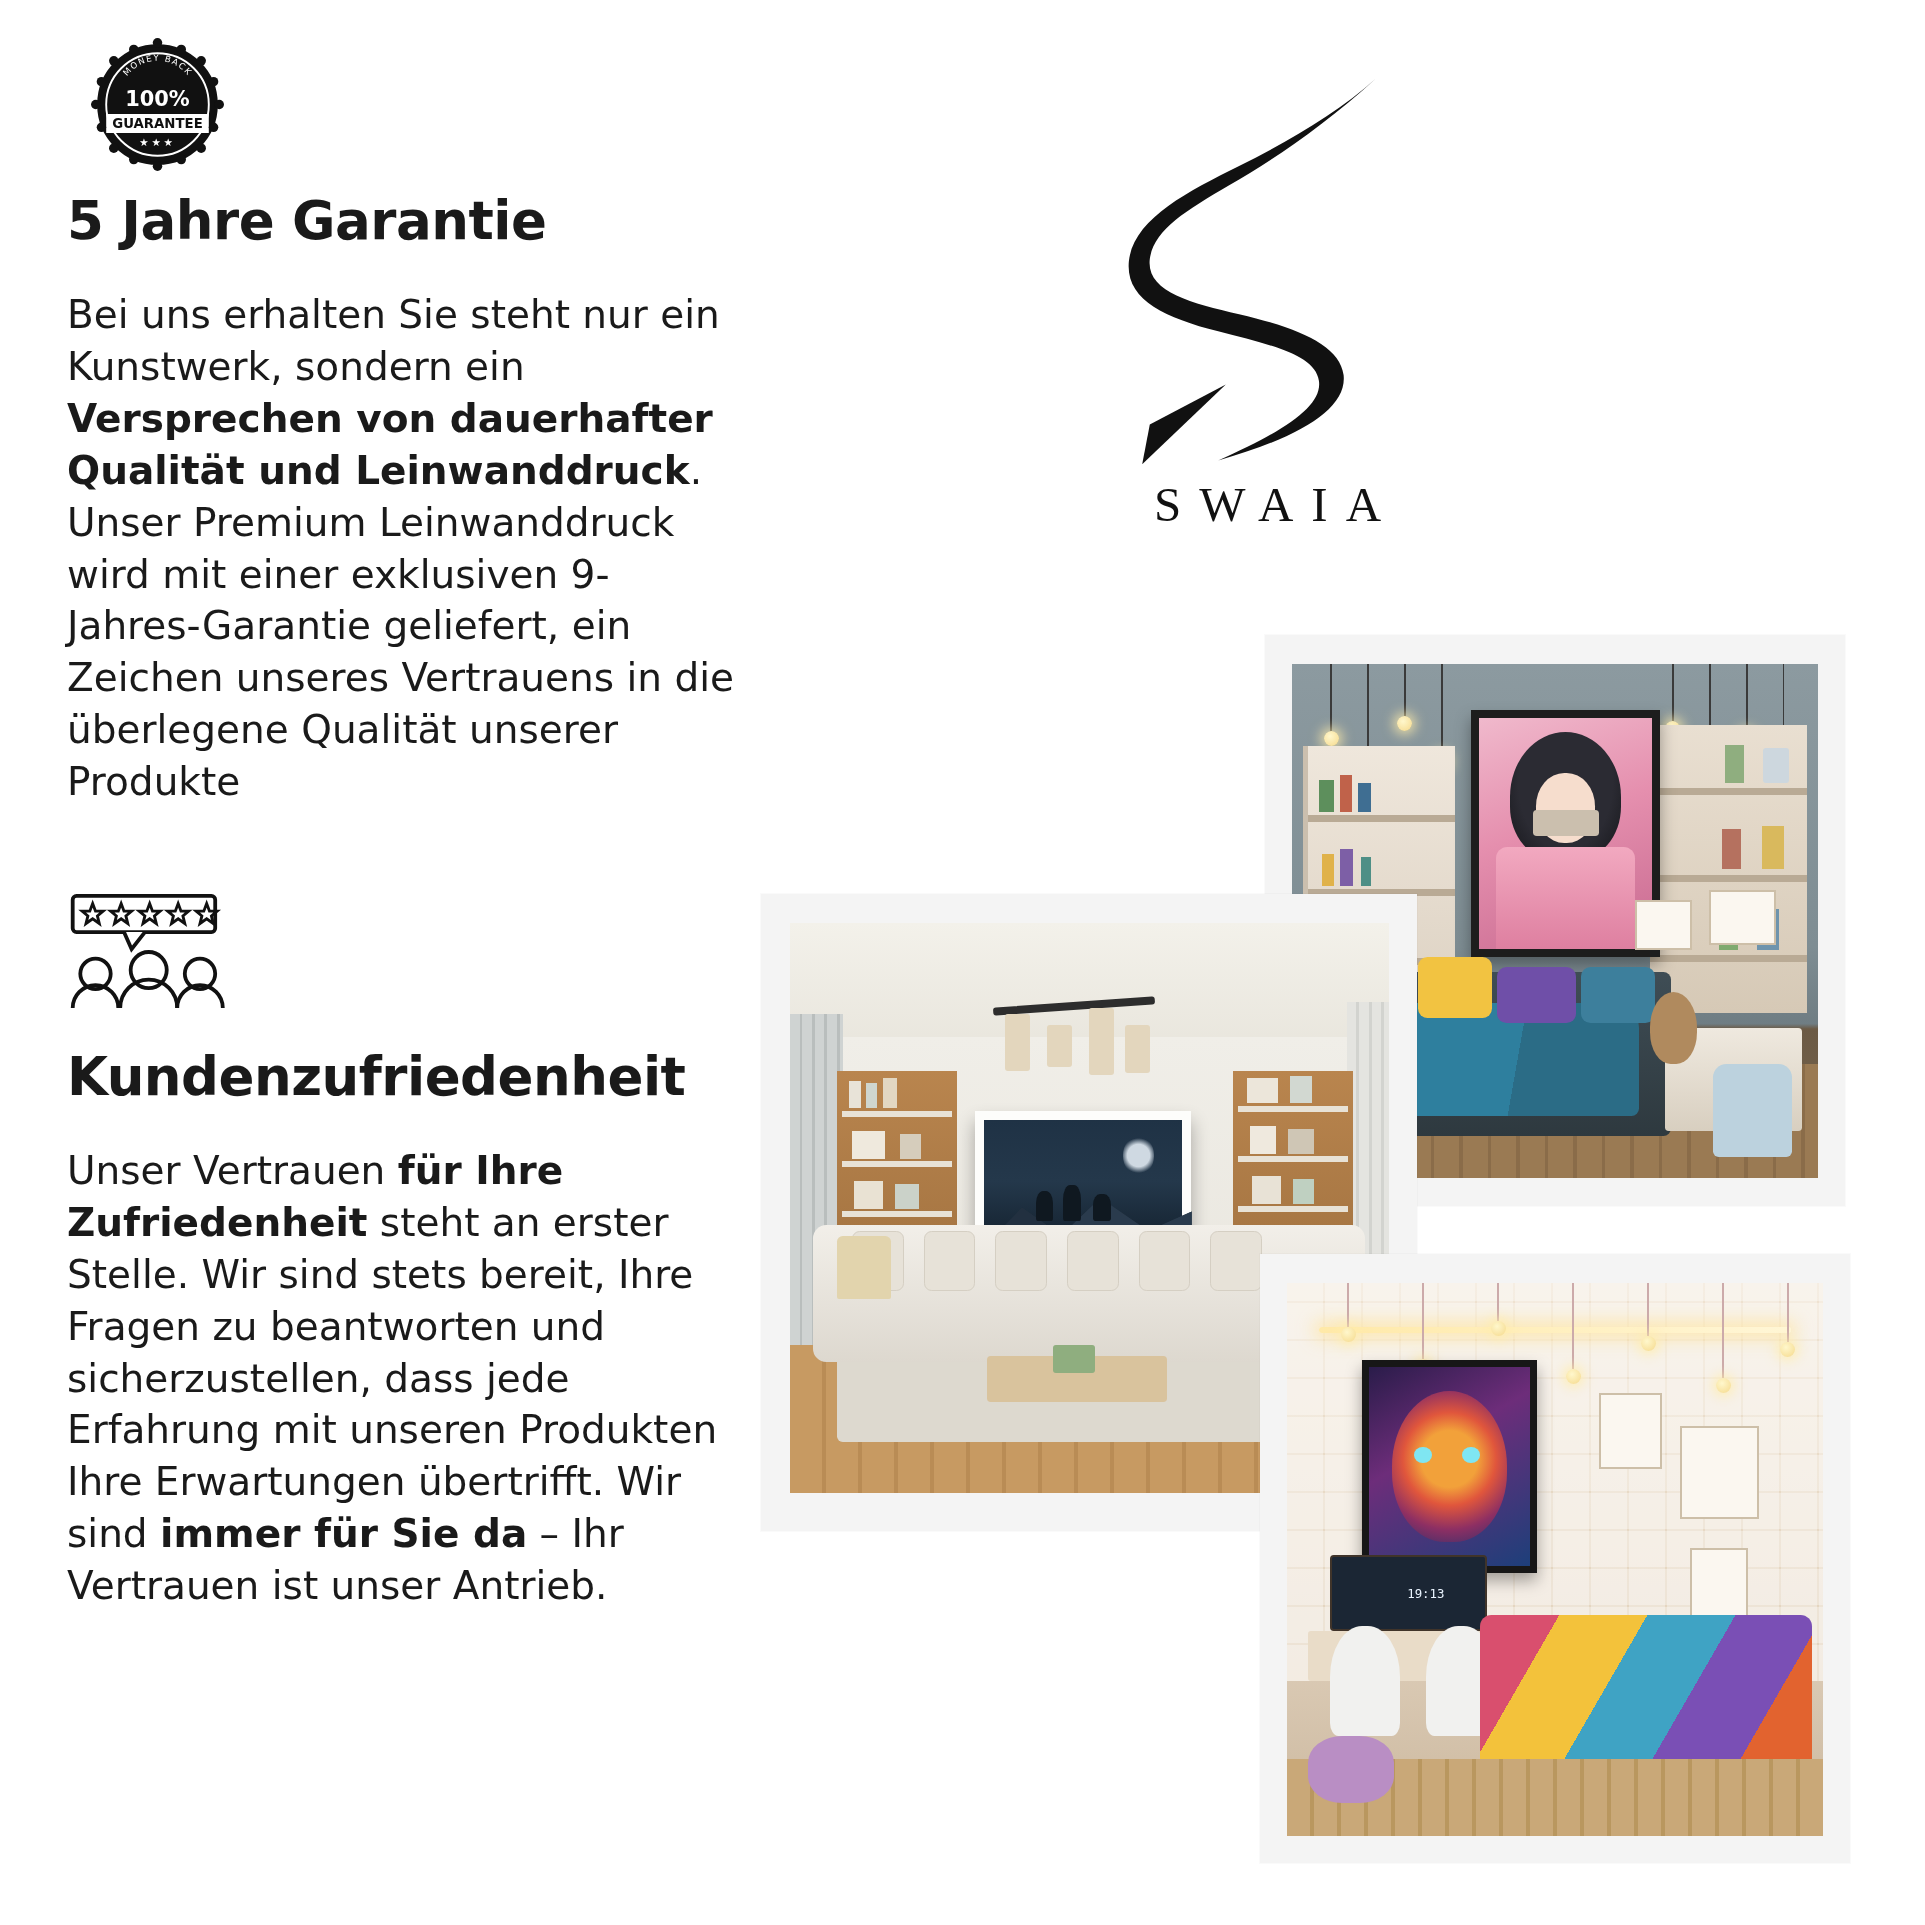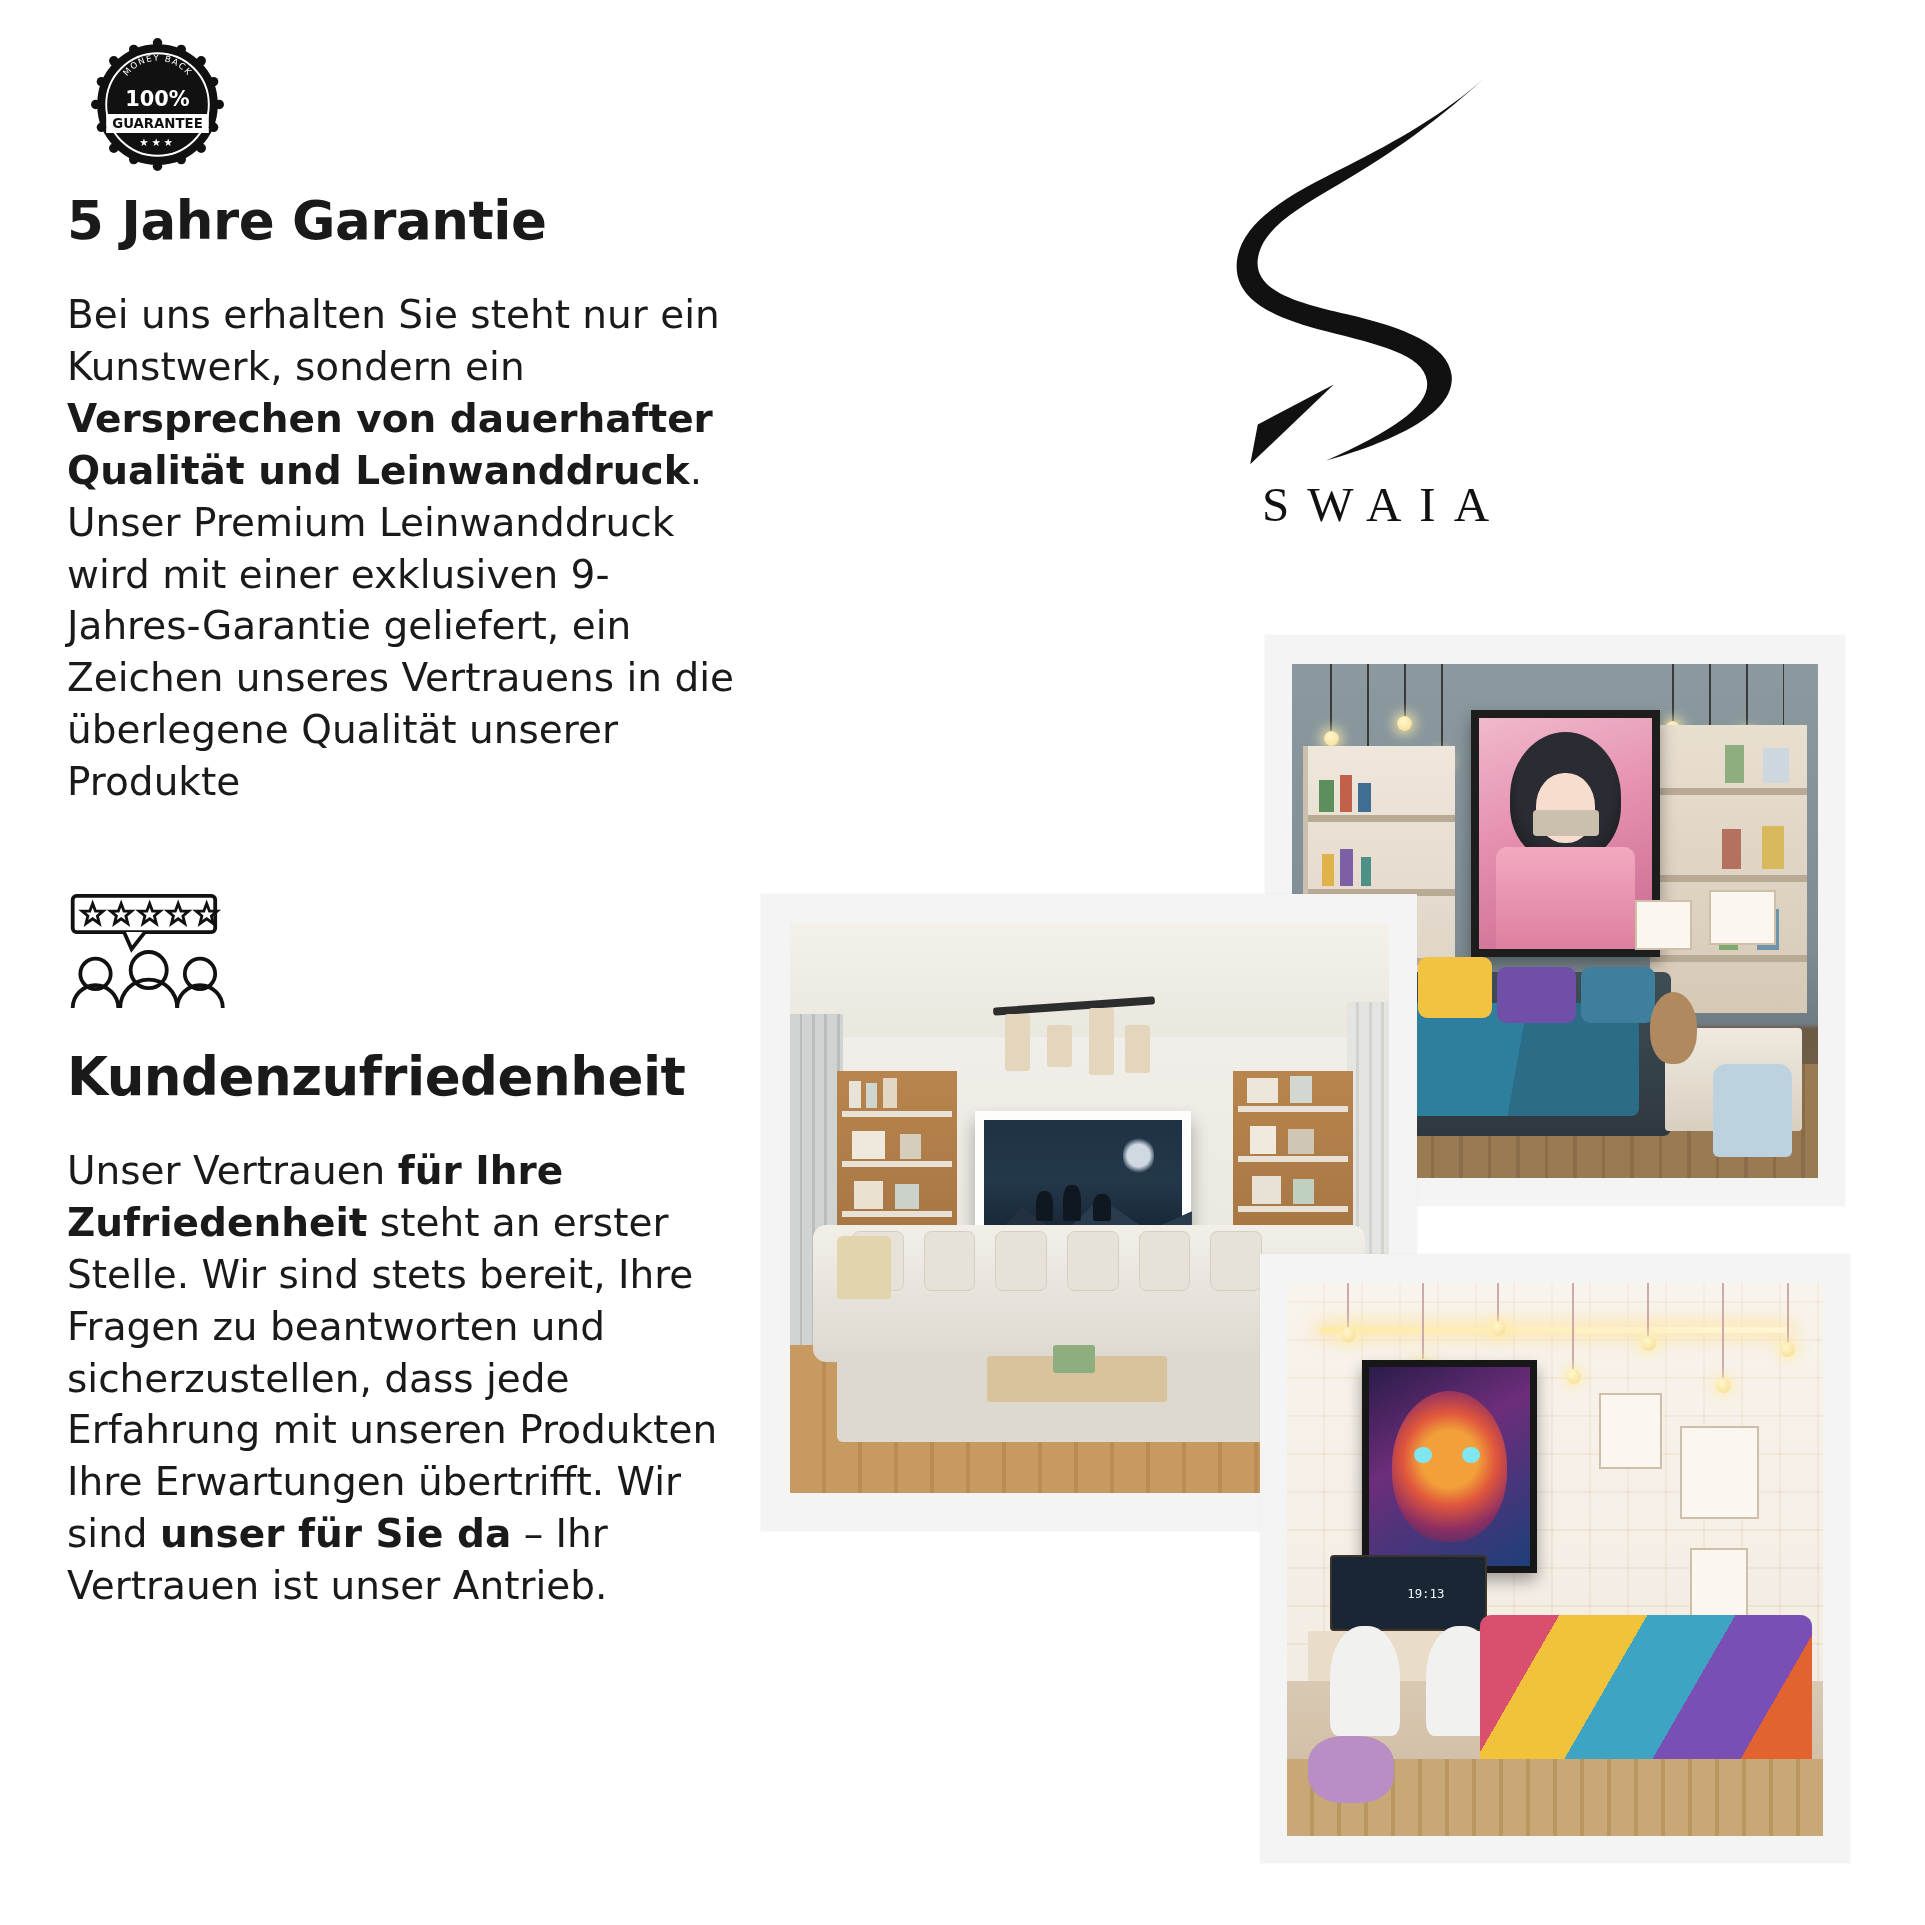--- a/index.html
+++ b/index.html
@@ -58,21 +58,21 @@
     font-size: 53px;
     font-weight: 700;
     letter-spacing: -0.5px;
     margin: 34px 0 9.5px 0;
     line-height: 1.1;
   }
 
   
   .logo-block {
     position: absolute;
-    left: 1220px;
+    left: 1112px;
     top: 71px;
     width: 314px;
     text-align: center;
   }
   .logo-mark { display: block; margin: 0 auto; }
   .logo-word {
     font-size: 49px;
     letter-spacing: 18px;
     font-weight: 400;
     color: #111;
@@ -398,21 +398,21 @@
         <polygon points="87,14 90,22 98,22 92,27 94,35 87,30 80,35 82,27 76,22 84,22"></polygon>
         <polygon points="117,14 120,22 128,22 122,27 124,35 117,30 110,35 112,27 106,22 114,22"></polygon>
         <polygon points="147,14 150,22 158,22 152,27 154,35 147,30 140,35 142,27 136,22 144,22"></polygon>
       </g>
     </svg>
   </div>
 
   <h2 class="headline2">Kundenzufriedenheit</h2>
 
   <p class="body-text">
-    <span>Unser Vertrauen </span><b>für Ihre Zufriedenheit</b><span> steht an erster Stelle. Wir sind stets bereit, Ihre Fragen zu beantworten und sicherzustellen, dass jede Erfahrung mit unseren Produkten Ihre Erwartungen übertrifft. Wir sind </span><b>unser für Sie da</b><span> – Ihr Vertrauen ist unser Antrieb.</span>
+    <span>Unser Vertrauen </span><b>für Ihre Zufriedenheit</b><span> steht an erster Stelle. Wir sind stets bereit, Ihre Fragen zu beantworten und sicherzustellen, dass jede Erfahrung mit unseren Produkten Ihre Erwartungen übertrifft. Wir sind </span><b>immer für Sie da</b><span> – Ihr Vertrauen ist unser Antrieb.</span>
   </p>
 </div>
 
 <div class="logo-block">
   <svg class="logo-mark" width="285" height="399" viewBox="0 0 300 420" aria-hidden="true">
     <path d="M262 8 C205 60 150 96 108 120 C60 148 28 168 24 198
              C20 232 66 244 118 256 C178 270 224 288 228 320
              C232 356 180 386 96 410
              C168 378 206 352 202 326 C198 298 150 288 96 274
              C38 259 -2 240 2 200 C7 156 62 128 118 100 C170 74 222 44 262 8 Z" fill="#111"></path>

